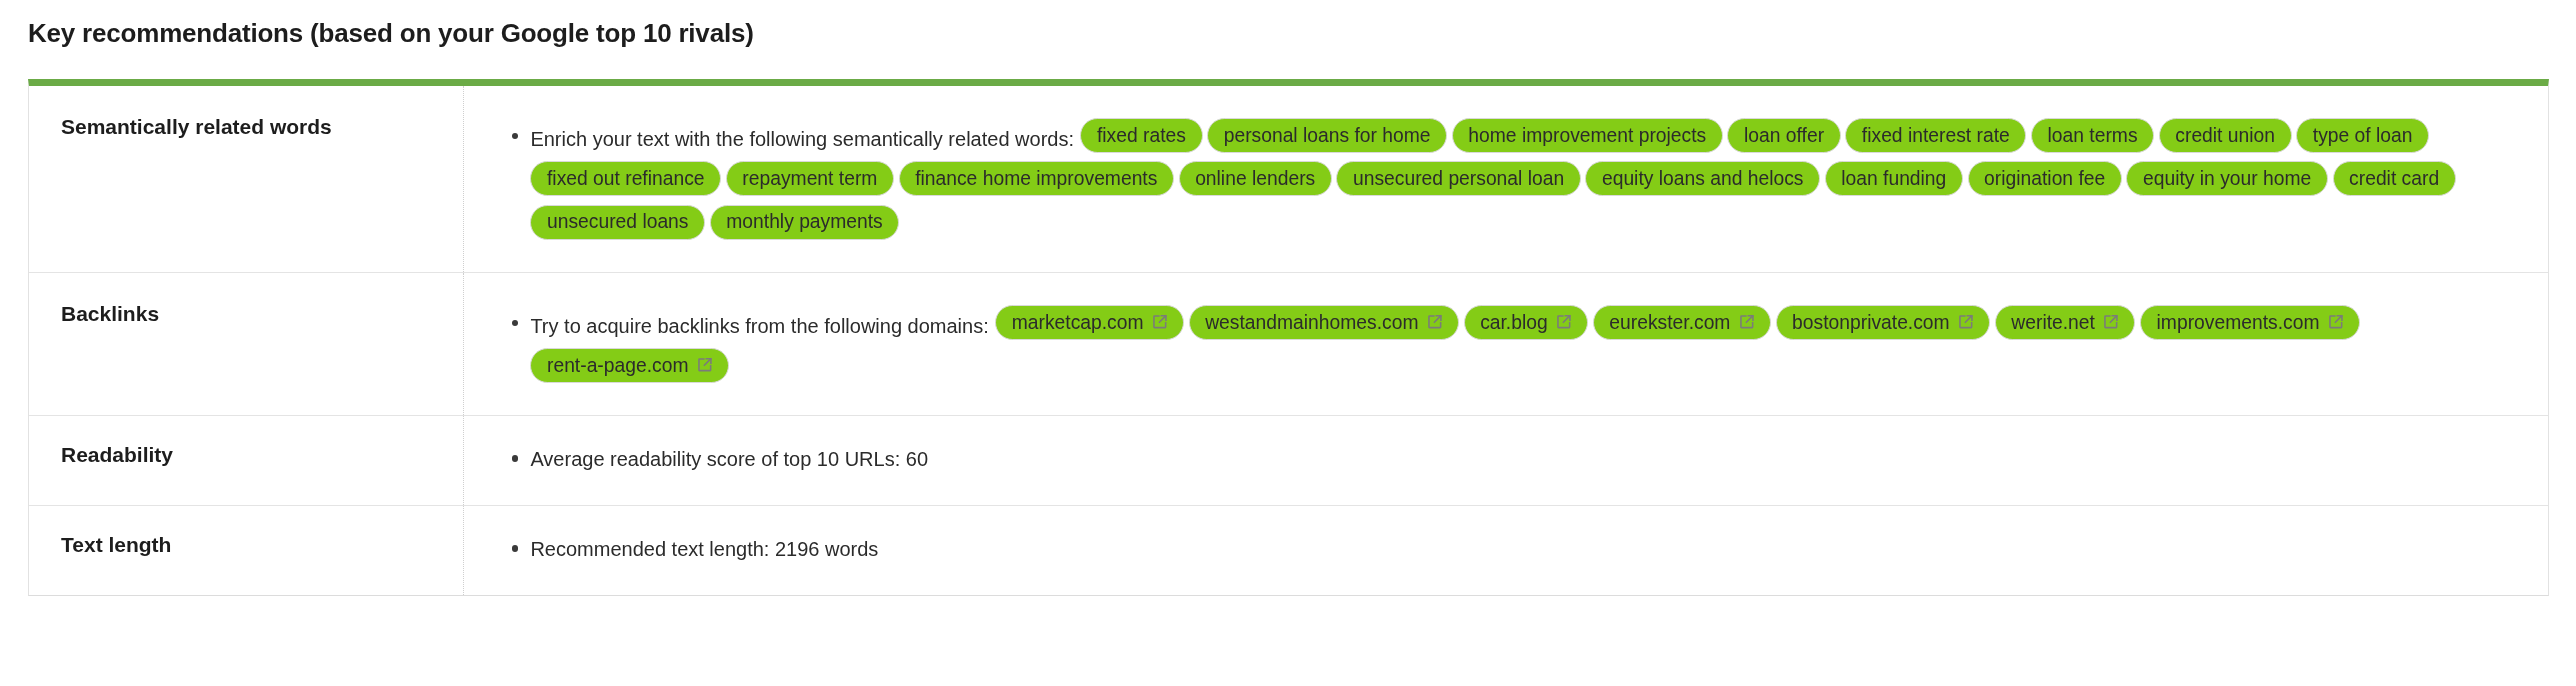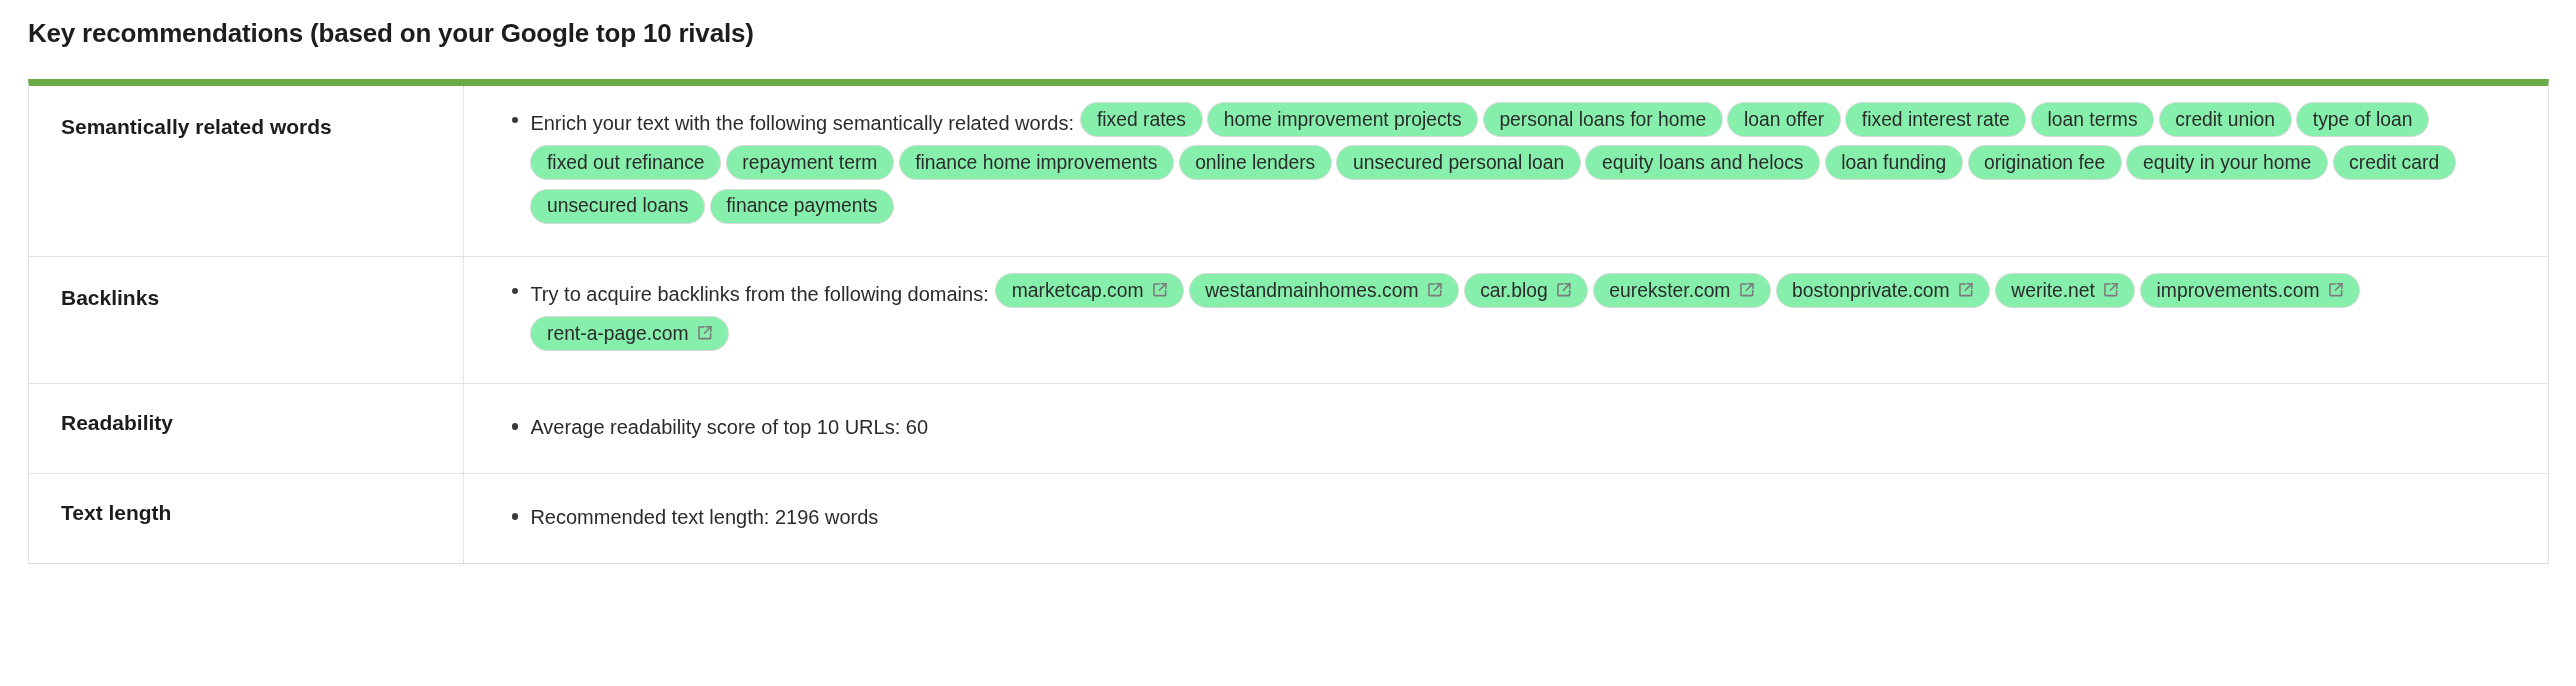--- a/index.html
+++ b/index.html
@@ -66,21 +66,21 @@
     padding: 28px 18.4px 24px 32px;
     border-right: 0.9px dotted #cfcfcf;
     font-size: 21px;
     font-weight: bold;
     color: #1d1d1d;
     line-height: 1.25;
   }
 
   .rec-value-cell {
     flex: 1 1 auto;
-    padding: 16px 22px 24px 33px;
+    padding: 32px 22px 24px 33px;
   }
 
   
   .bullet-block {
     position: relative;
     padding-left: 18.4px;
     line-height: 39px;
   }
   .bullet-dot {
     position: absolute;
@@ -101,21 +101,21 @@
   
   .pill {
     display: inline-flex;
     align-items: center;
     gap: 8.3px;
     height: 35px;
     padding: 0 15.6px;
     margin: 0 4.6px 8.3px 0;
     border: 0.9px solid #d9d9d9;
     border-radius: 17.5px;
-    background: #86efac;
+    background: #84cc16;
     font-size: 19.3px;
     color: #2b2b2b;
     white-space: nowrap;
     vertical-align: middle;
     line-height: 1;
   }
   .pill-label { display: inline-block; }
 
   .ext-icon {
     display: inline-block;
@@ -148,24 +148,24 @@
   <div class="rec-table">
 
     <div class="rec-row row-semantic">
       <div class="rec-label-cell">Semantically related words</div>
       <div class="rec-value-cell">
         <div class="bullet-block">
           <span class="bullet-dot"></span>
           <span class="bullet-text">Enrich your text with the following semantically related words:</span><span id="semantic-tags"><span class="pill">
                 <span class="pill-label">fixed rates</span>
               </span><span class="pill">
+                <span class="pill-label">personal loans for home</span>
+              </span><span class="pill">
                 <span class="pill-label">home improvement projects</span>
               </span><span class="pill">
-                <span class="pill-label">personal loans for home</span>
-              </span><span class="pill">
                 <span class="pill-label">loan offer</span>
               </span><span class="pill">
                 <span class="pill-label">fixed interest rate</span>
               </span><span class="pill">
                 <span class="pill-label">loan terms</span>
               </span><span class="pill">
                 <span class="pill-label">credit union</span>
               </span><span class="pill">
                 <span class="pill-label">type of loan</span>
               </span><span class="pill">
@@ -184,21 +184,21 @@
                 <span class="pill-label">loan funding</span>
               </span><span class="pill">
                 <span class="pill-label">origination fee</span>
               </span><span class="pill">
                 <span class="pill-label">equity in your home</span>
               </span><span class="pill">
                 <span class="pill-label">credit card</span>
               </span><span class="pill">
                 <span class="pill-label">unsecured loans</span>
               </span><span class="pill">
-                <span class="pill-label">finance payments</span>
+                <span class="pill-label">monthly payments</span>
               </span></span>
         </div>
       </div>
     </div>
 
     <div class="rec-row row-backlinks">
       <div class="rec-label-cell">Backlinks</div>
       <div class="rec-value-cell">
         <div class="bullet-block">
           <span class="bullet-dot"></span>

